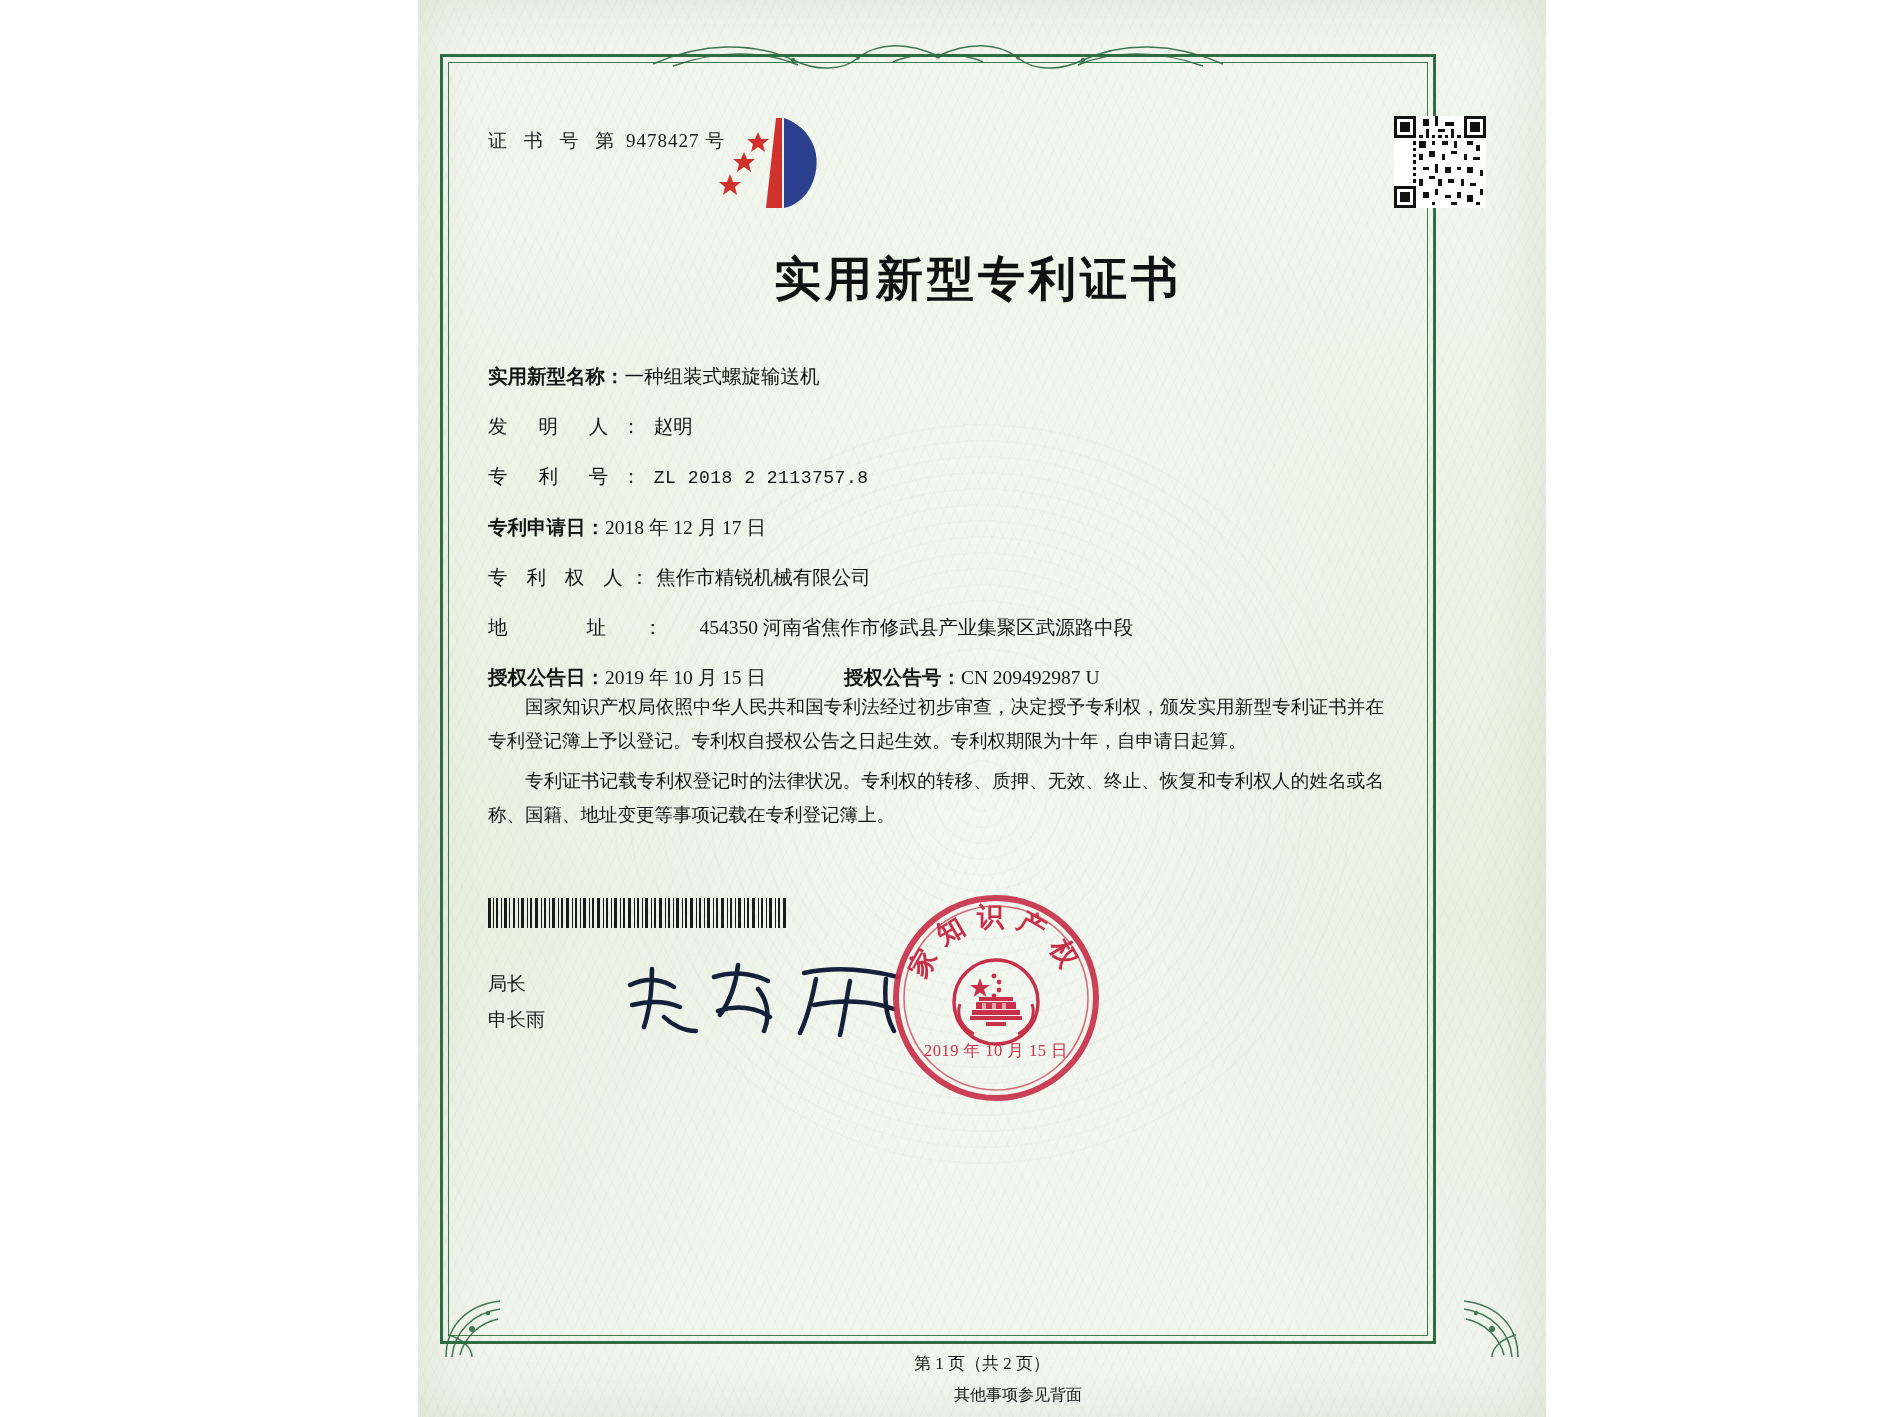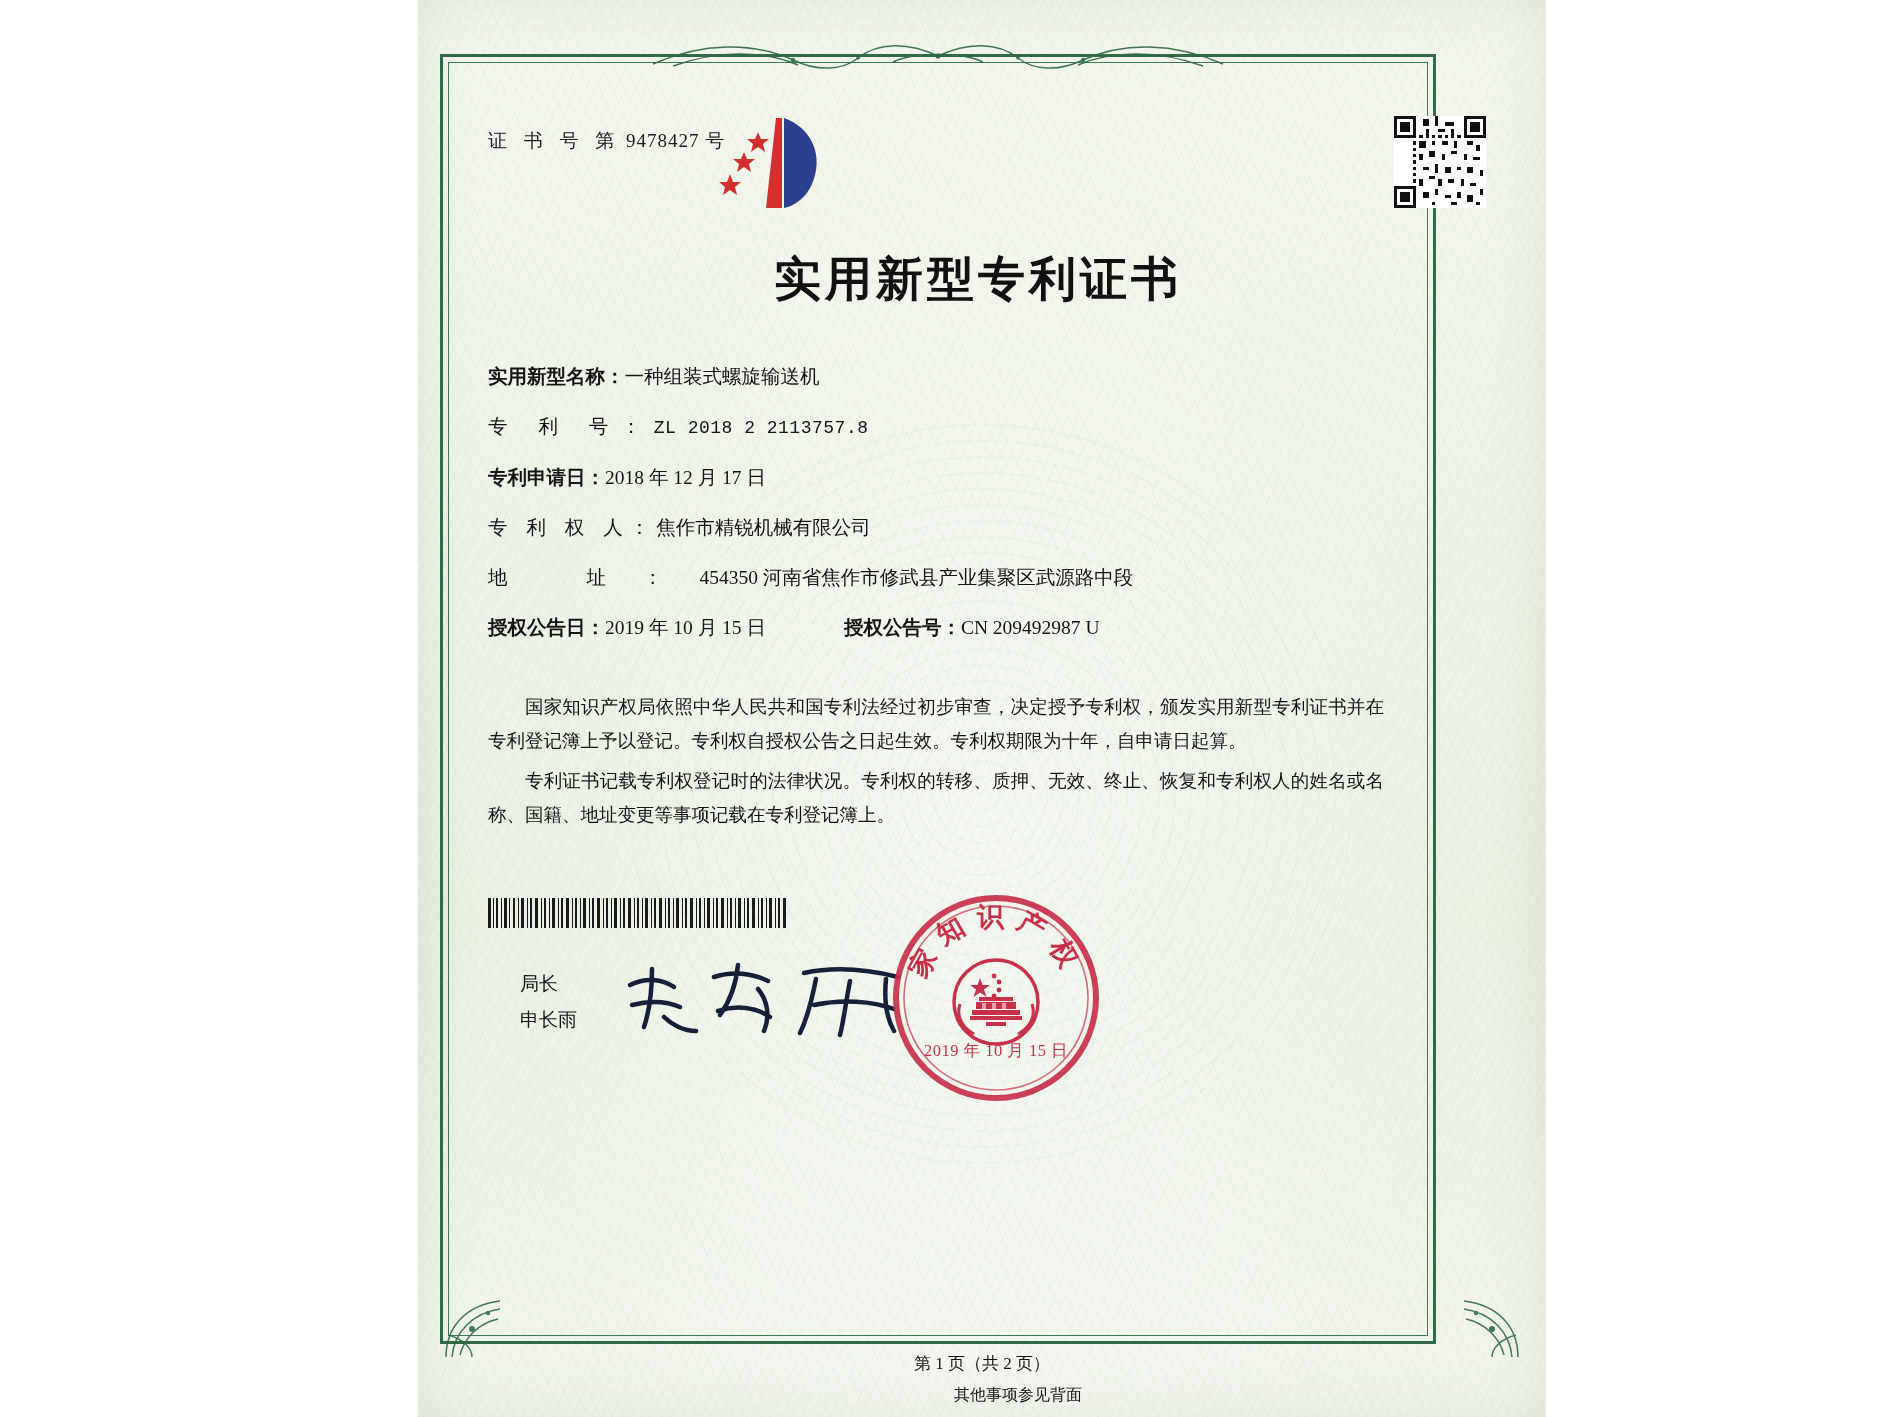--- a/index.html
+++ b/index.html
@@ -203,21 +203,20 @@
   }
 
   
   .sig-labels {
     position: absolute;
     left: 70px;
     top: 966px;
     font-size: 19px;
     line-height: 36px;
     color: #141414;
-    margin-left: 32px;
   }
   .sig-hand {
     position: absolute;
     left: 200px;
     top: 955px;
     width: 310px;
     height: 90px;
   }
 
   
@@ -400,20 +399,23 @@
           <rect x="18" y="27" width="2" height="1"></rect>
           <rect x="26" y="27" width="1" height="1"></rect>
       </g>
     </svg>
 
     <div class="title">实用新型专利证书</div>
 
     <div class="fields">
       <div class="field">
         <span class="lbl lbl-a">实用新型名称：</span><span class="val">一种组装式螺旋输送机</span>
+      </div>
+      <div class="field">
+        <span class="lbl lbl-b">发 明 人：</span><span class="val">赵明</span>
       </div>
       <div class="field">
         <span class="lbl lbl-b">专 利 号：</span><span class="val mono">ZL 2018 2 2113757.8</span>
       </div>
       <div class="field">
         <span class="lbl lbl-a">专利申请日：</span><span class="val">2018 年 12 月 17 日</span>
       </div>
       <div class="field">
         <span class="lbl lbl-d">专 利 权 人：</span><span class="val">焦作市精锐机械有限公司</span>
       </div>

